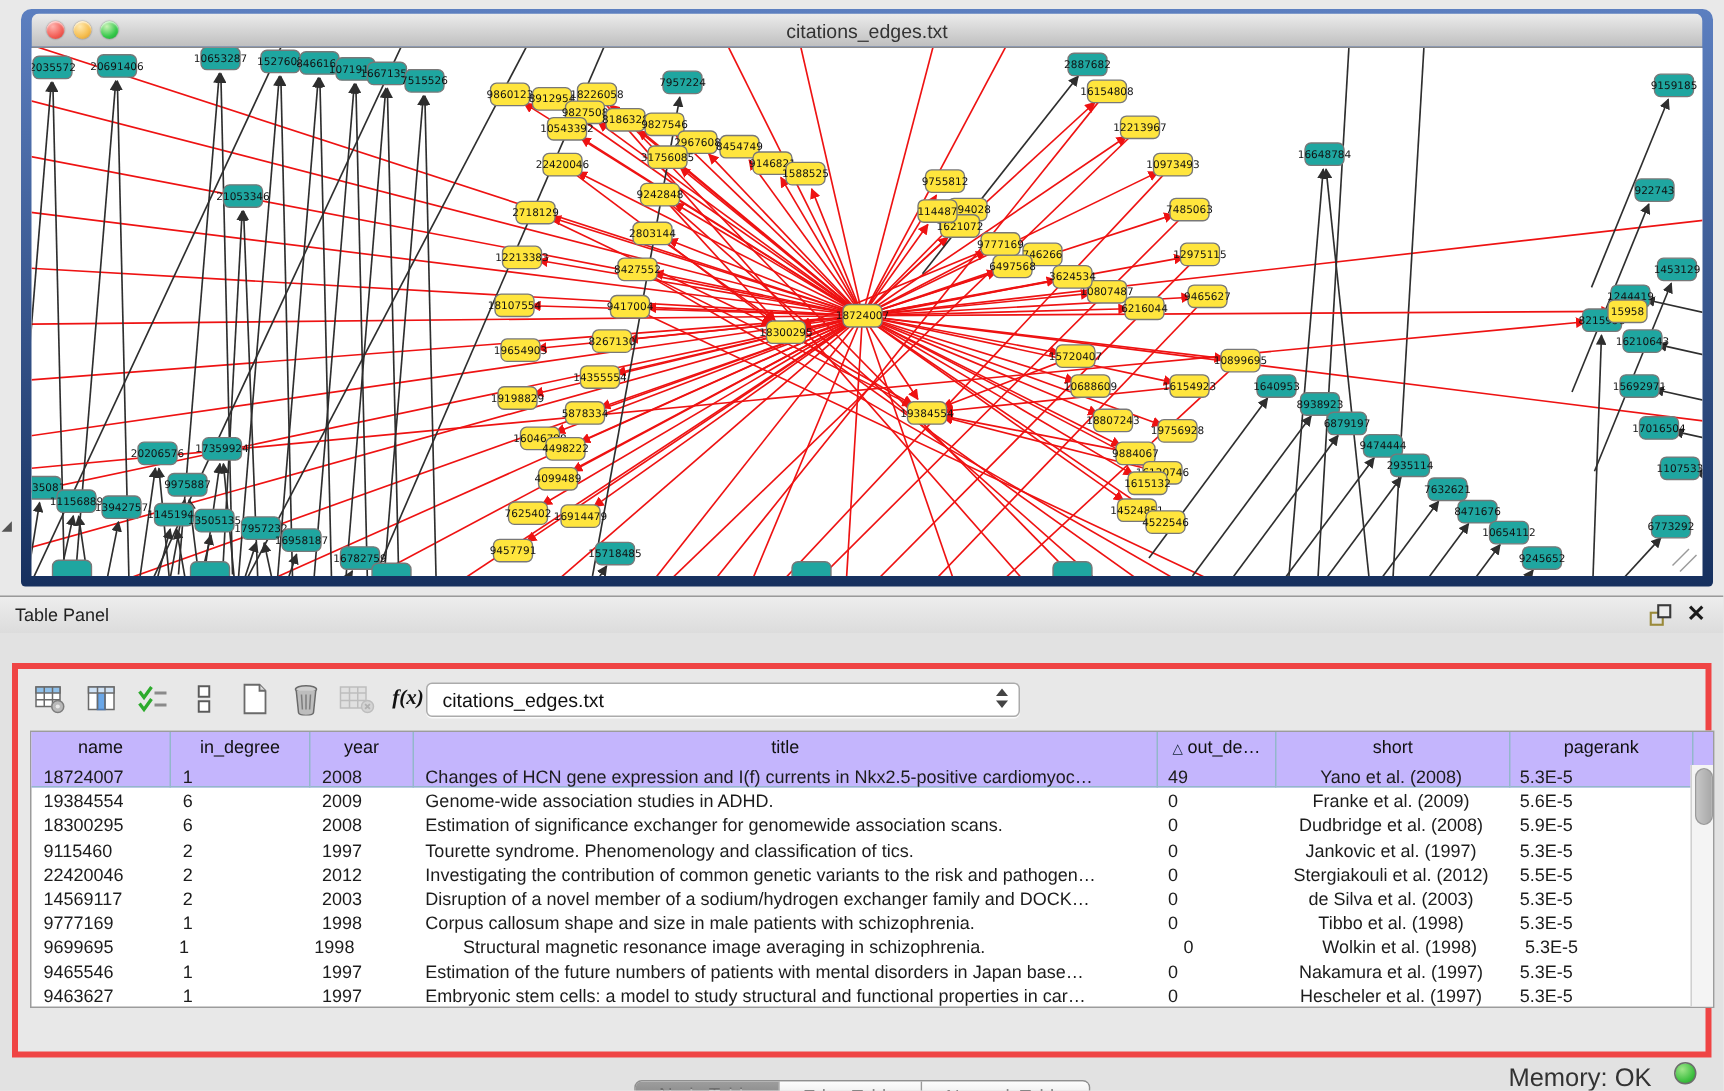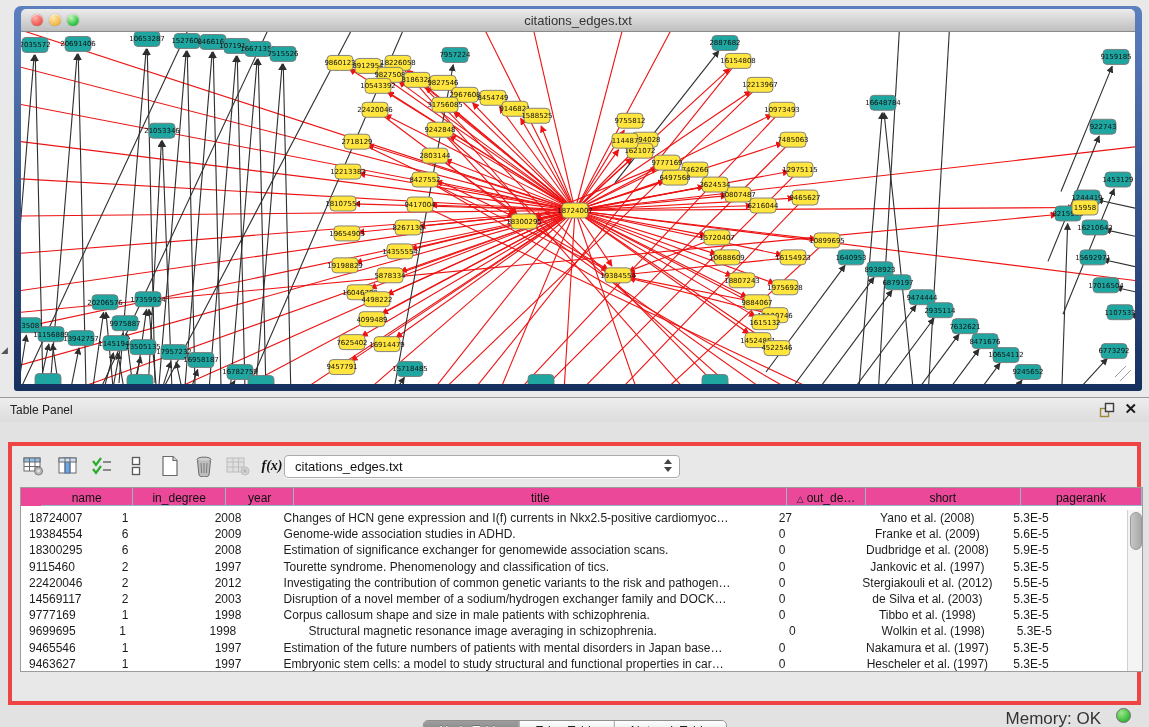--- a/index.html
+++ b/index.html
@@ -41,21 +41,21 @@
   .combo{position:absolute;left:272px;top:9px;width:394px;height:21px;background:#fff;
     border:1px solid #ababab;border-radius:4px;box-shadow:0 1px 0 rgba(255,255,255,.8);cursor:pointer;}
   .combo .val{position:absolute;left:10px;top:3px;font-size:13px;color:#111;}
   .combo .steppers{position:absolute;right:7px;top:3px;}
   .combo .steppers div{width:0;height:0;border-left:4px solid transparent;border-right:4px solid transparent;}
   .combo .up{border-bottom:5px solid #444;margin-bottom:3px;}
   .combo .down{border-top:5px solid #444;}
 
   .grid{position:absolute;left:8px;top:41px;width:1123px;height:185px;background:#fff;
     border:1px solid #9c9c9c;box-sizing:border-box;}
-  .hdr{display:flex;height:18px;background:#ec4899;padding-left:20px;}
+  .hdr{display:flex;height:37px;background:#c4b5fd;}
   .hcell{box-sizing:border-box;border-right:1px solid #93b7cb;border-bottom:1px solid #93b7cb;
     font-size:12px;color:#111;text-align:center;line-height:21px;overflow:hidden;white-space:nowrap;}
   .hcell .sortglyph{font-size:9px;margin-right:3px;color:#123;}
   .rows{position:absolute;left:0;top:22px;right:15px;bottom:0;overflow:hidden;}
   .trow{display:flex;height:16.2px;}
   .tcell{box-sizing:border-box;font-size:12px;color:#1c1c1c;line-height:16px;
     overflow:hidden;white-space:nowrap;padding-left:8px;}
   .tcell.center{text-align:center;padding-left:0;}
   .vsb{position:absolute;right:0;top:22px;bottom:0;width:15px;background:#f4f4f4;
     border-left:1px solid #d0d0d0;box-sizing:border-box;}
@@ -810,21 +810,21 @@
           <div class="hcell" style="width: 79px;"><span class="sortglyph">△</span>out_de…</div>
           <div class="hcell" style="width: 156px;">short</div>
           <div class="hcell" style="width: 122px;">pagerank</div>
         </div>
       <div class="rows" id="gridRows">
           <div class="trow">
             <div class="tcell" style="width: 93px;">18724007</div>
             <div class="tcell" style="width: 93px;">1</div>
             <div class="tcell" style="width: 69px;">2008</div>
             <div class="tcell" style="width: 496px;">Changes of HCN gene expression and I(f) currents in Nkx2.5-positive cardiomyoc…</div>
-            <div class="tcell" style="width: 79px;">27</div>
+            <div class="tcell" style="width: 79px;">49</div>
             <div class="tcell center" style="width: 156px;">Yano et al. (2008)</div>
             <div class="tcell" style="width: 122px;">5.3E-5</div>
           </div>
           <div class="trow">
             <div class="tcell" style="width: 93px;">19384554</div>
             <div class="tcell" style="width: 93px;">6</div>
             <div class="tcell" style="width: 69px;">2009</div>
             <div class="tcell" style="width: 496px;">Genome-wide association studies in ADHD.</div>
             <div class="tcell" style="width: 79px;">0</div>
             <div class="tcell center" style="width: 156px;">Franke et al. (2009)</div>

